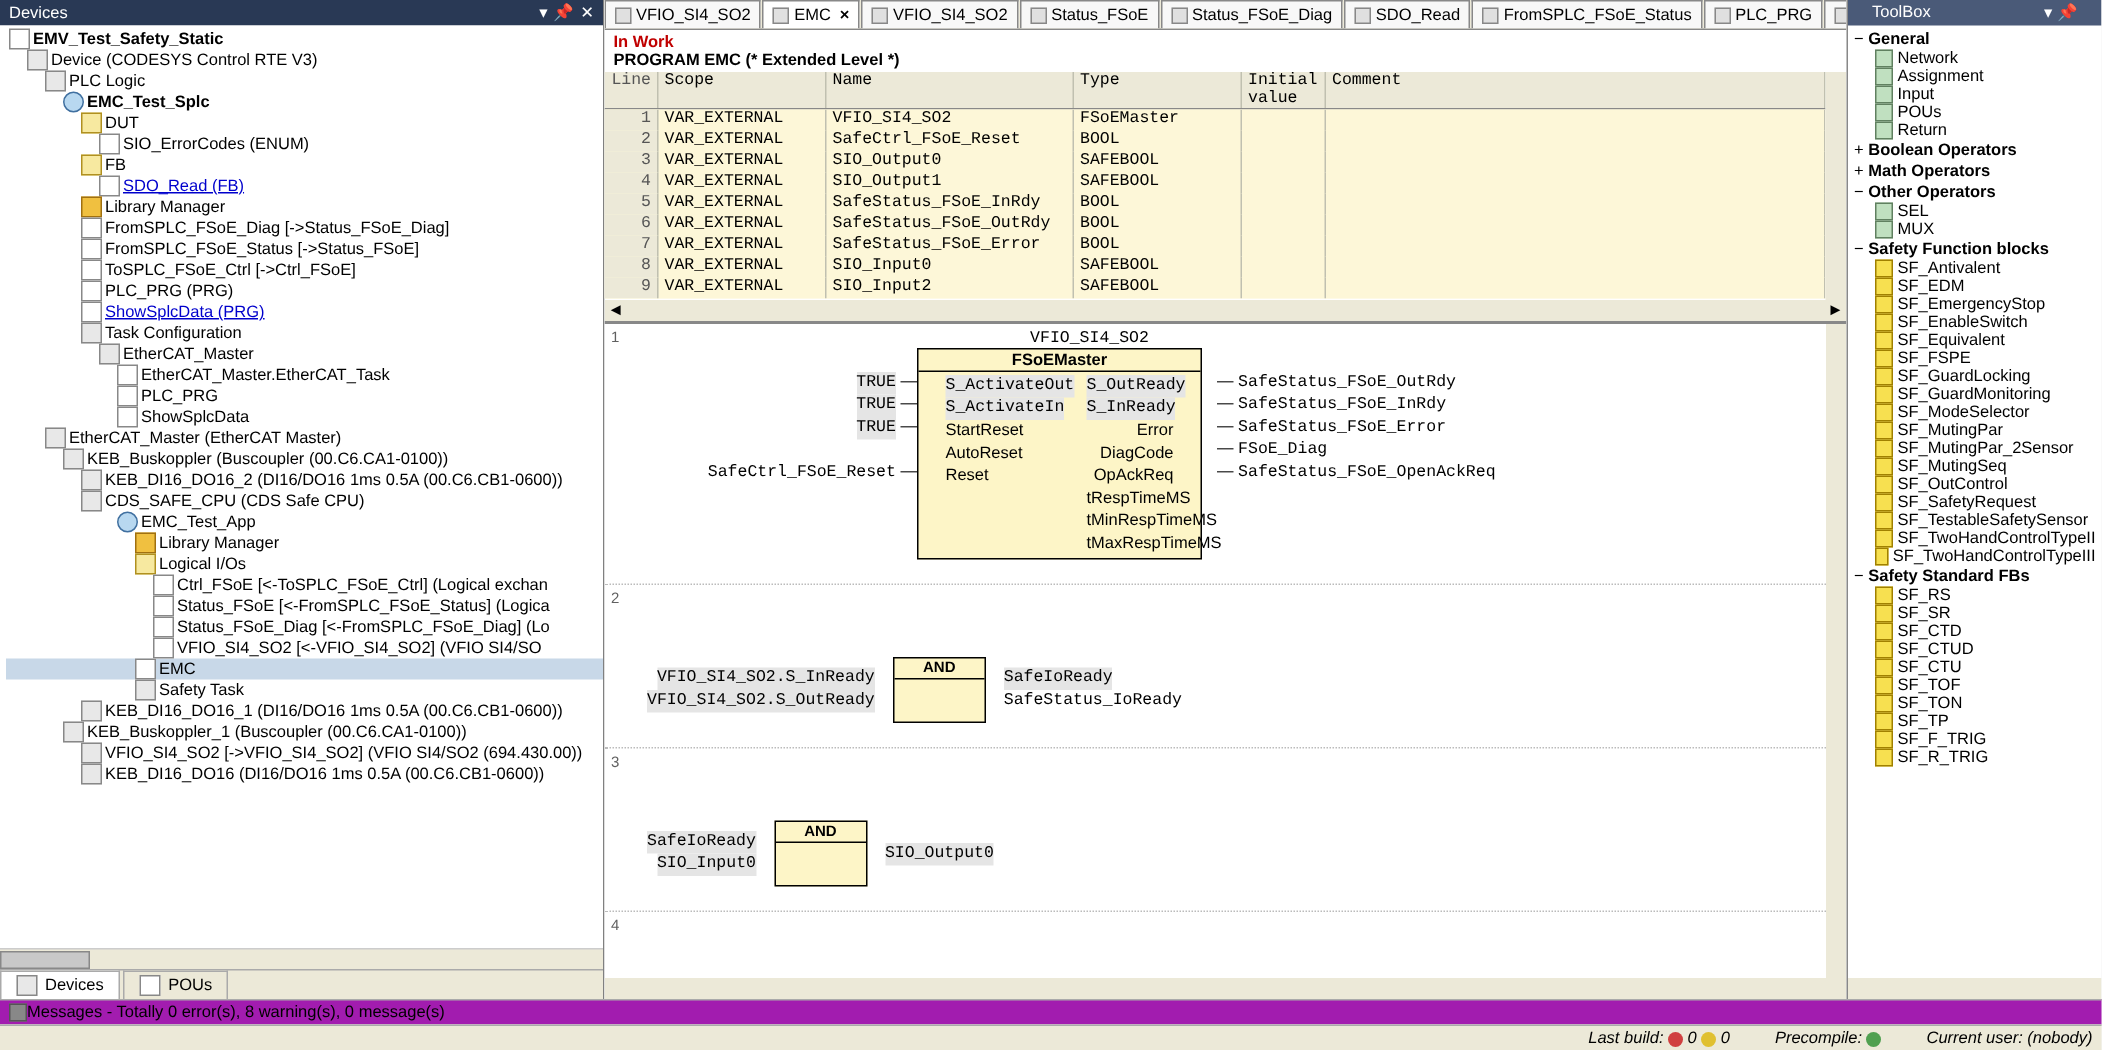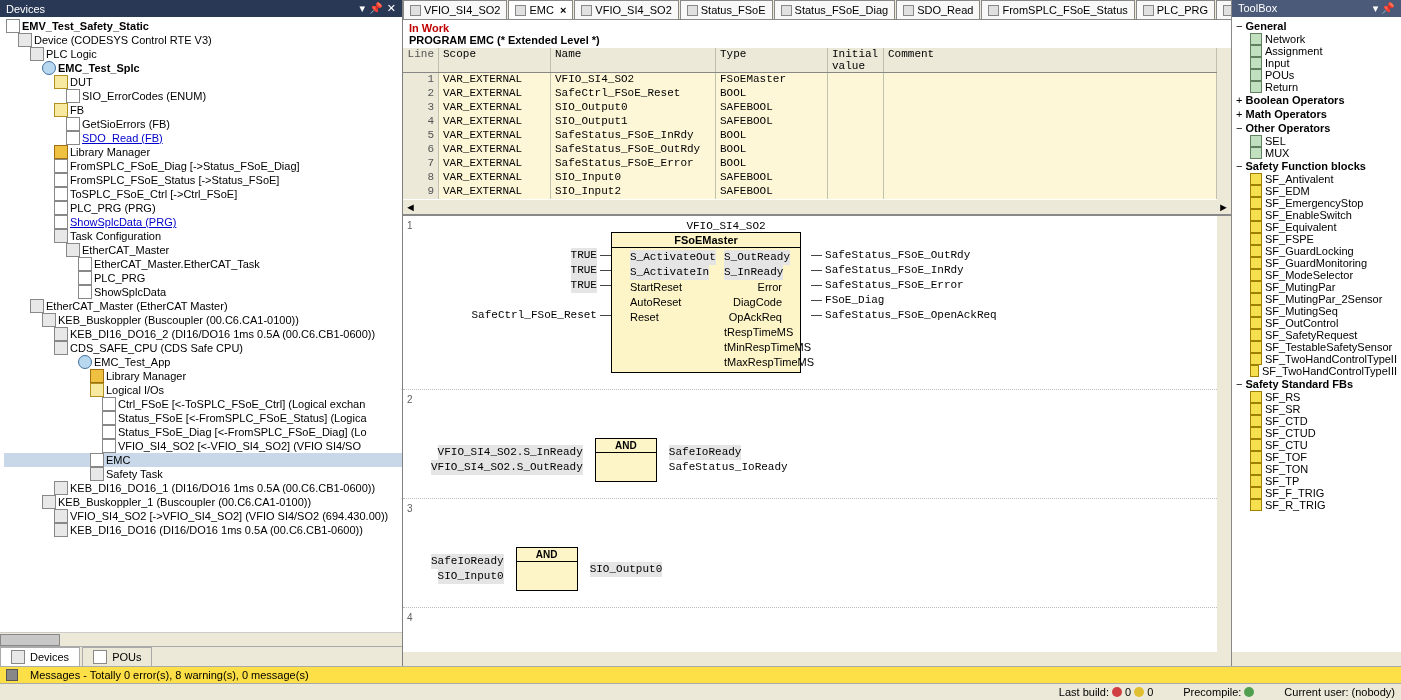--- a/index.html
+++ b/index.html
@@ -61,34 +61,34 @@
 .net1-layout { display:flex; align-items:flex-start; font-family:'Courier New',monospace;}
 .net-small { display:flex; align-items:center; font-family:'Courier New',monospace; gap:12px;margin-top:44px;}
 .and-block { border:1px solid #000; background:#fdf5c7; width:62px; }
 .and-block .fbd-head { font-size:10px; padding:1px;}
 .and-block .ab-body{height:28px;}
 .incol{display:flex;flex-direction:column;align-items:flex-end;gap:0;}
 .outcol{display:flex;flex-direction:column;align-items:flex-start;gap:0;}
 .diagram-hsb{height:14px;background:#ece9d8;}
 
 .toolbox-panel { width:170px; background:#fff; border-left:1px solid #888; display:flex; flex-direction:column;}
-.toolbox-header { background:#4a5a78; color:#fff; padding:2px 6px; display:flex; justify-content:space-between;}
+.toolbox-header { background:#4a5a78; color:#fff; padding:2px 16px; display:flex; justify-content:space-between;}
 .toolbox-body{ flex:1; overflow:auto; padding:2px;}
 .tb-cat { font-weight:bold; padding:1px 2px; cursor:pointer;}
 .tb-cat::before{content:"− "; font-weight:normal;}
 .tb-cat.collapsed::before{content:"+ ";}
 .tb-item { padding:0 2px 0 16px; display:flex; align-items:center; gap:3px; cursor:pointer;}
 .tb-ico{ width:12px;height:12px; background:#f7e050; border:1px solid #a08000;}
 .tb-ico.g{ background:#c0e0c0; border-color:#608060;}
 .toolbox-hsb{height:14px;background:#ece9d8;}
 
-.msg-bar { background:#fde047; border-top:1px solid #aaa; padding:2px 6px; display:flex; align-items:center; gap:12px;}
+.msg-bar { background:#a21caf; border-top:1px solid #aaa; padding:2px 6px; display:flex; align-items:center; gap:0;}
 .msg-ico{width:12px;height:12px;background:#888;border:1px solid #555;}
 .status-bar { background:#ece9d8; border-top:1px solid #aaa; padding:2px 6px; display:flex; justify-content:flex-end; gap:30px;}
-.status-bar span{display:inline-flex;align-items:center;gap:3px;}
+.status-bar span{display:inline-flex;align-items:flex-end;gap:3px;font-style:italic;}
 .dot{width:10px;height:10px;border-radius:50%;display:inline-block;}
 .dot.r{background:#d04040;} .dot.y{background:#e0c030;} .dot.g{background:#50a050;}
 .vsb{width:14px;background:#ece9d8;}
 .net1-block-area{position:relative;}
 </style>
 </head>
 <body>
 
 <div class="main-area">
 
@@ -124,25 +124,20 @@
         </div>
       <div class="tree-row">
           <span class="indent" style="width:60px"></span>
           <span class="ico file"></span>
           <span>SIO_ErrorCodes (ENUM)</span>
         </div>
       <div class="tree-row">
           <span class="indent" style="width:48px"></span>
           <span class="ico folder"></span>
           <span>FB</span>
-        </div>
-      <div class="tree-row">
-          <span class="indent" style="width:60px"></span>
-          <span class="ico file"></span>
-          <span>GetSioErrors (FB)</span>
         </div>
       <div class="tree-row blue">
           <span class="indent" style="width:60px"></span>
           <span class="ico file"></span>
           <span>SDO_Read (FB)</span>
         </div>
       <div class="tree-row">
           <span class="indent" style="width:48px"></span>
           <span class="ico lib"></span>
           <span>Library Manager</span>

